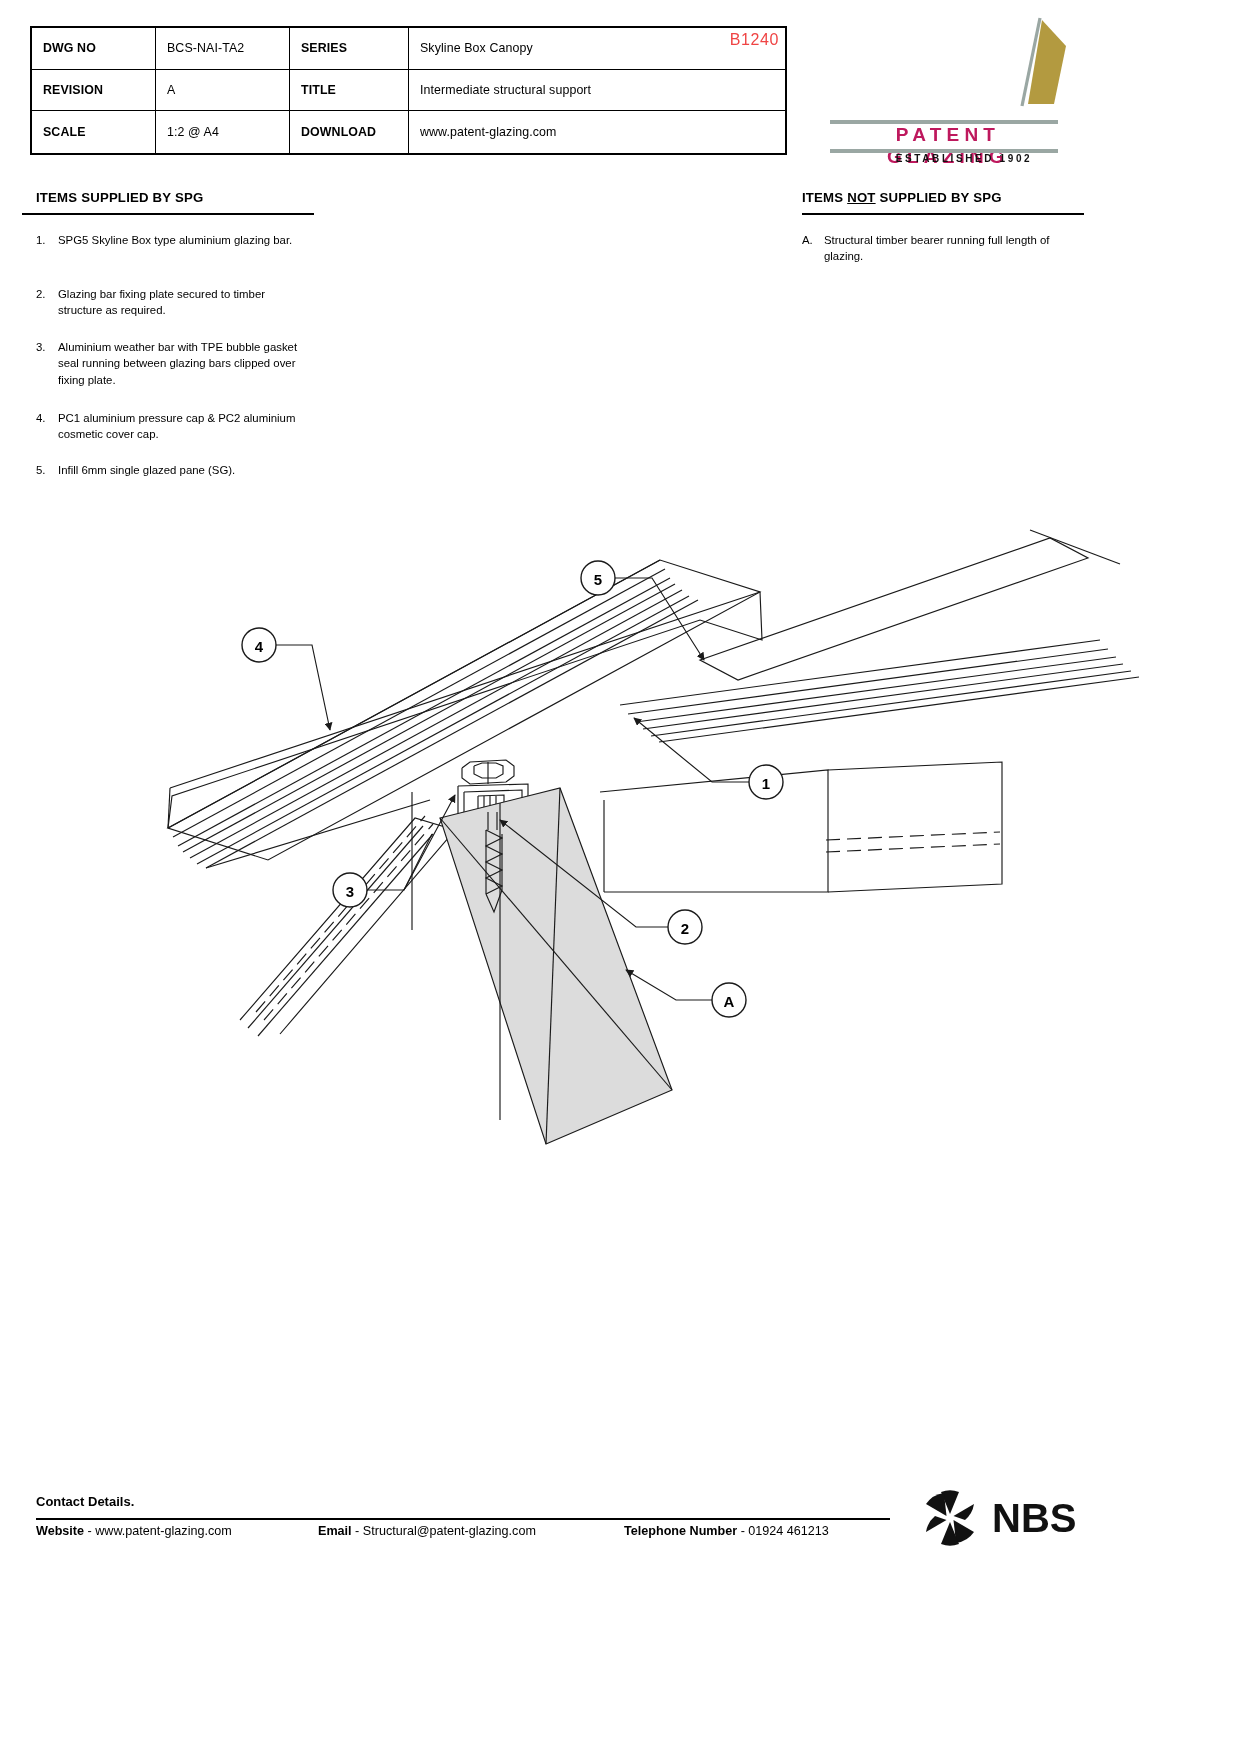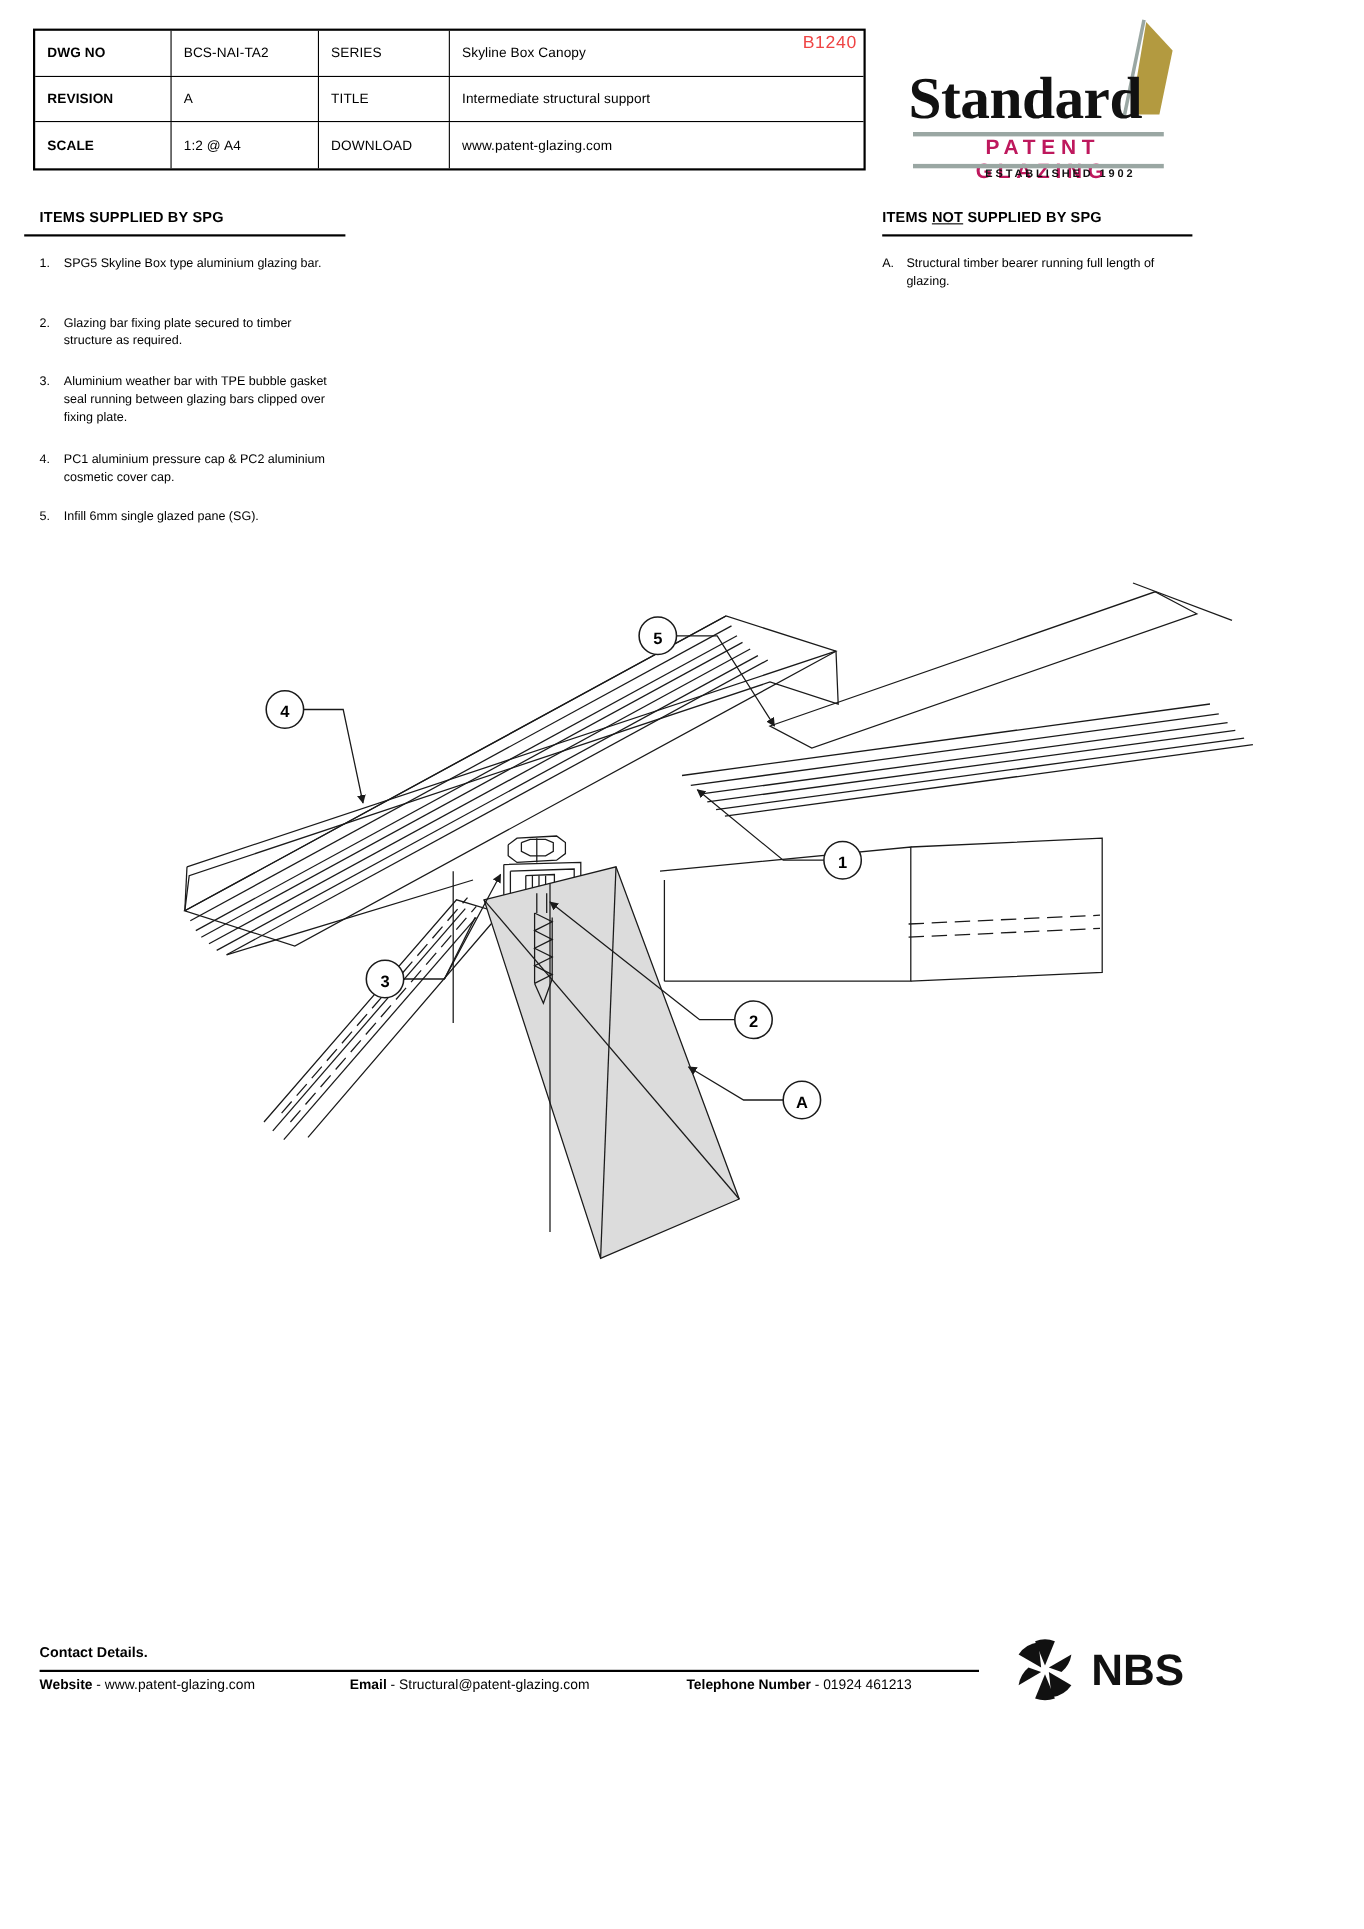--- a/index.html
+++ b/index.html
@@ -20,21 +20,21 @@
   .tb-row{display:flex;height:33.33%;box-sizing:border-box;border-bottom:1.6px solid #000;}
   .tb-row:last-child{border-bottom:none;}
   .tb-cell{
     display:flex;align-items:center;box-sizing:border-box;
     border-right:1.6px solid #000;padding-left:11px;font-size:12.4px;
     letter-spacing:.1px;white-space:nowrap;overflow:hidden;
   }
   .tb-cell.last{border-right:none;}
   .tb-key{width:124px;font-weight:bold;}
   .tb-val{width:134px;}
-  .tb-key2{width:119px;font-weight:normal;}
+  .tb-key2{width:119px;font-weight:bold;}
   .tb-val2{flex:1;}
   .watermark{
     position:absolute;right:6px;top:3px;font-size:16px;color:#ef4444;
     letter-spacing:.6px;font-family:"Liberation Sans",sans-serif;
   }
 
   
   .logo{position:absolute;left:820px;top:16px;width:250px;height:148px;}
   .logo-word{
     position:absolute;left:6px;top:46px;width:220px;
@@ -113,21 +113,20 @@
       <div class="tb-cell tb-key2">DOWNLOAD</div>
       <div class="tb-cell tb-val2 last">www.patent-glazing.com</div>
     </div>
   </div>
 
   <div class="logo">
     <svg class="logo-flag" viewBox="0 0 100 92">
       <path d="M58 88 L72 4 L96 30 L84 88 Z" fill="#b39a40"></path>
       <path d="M52 90 L70 2" stroke="#9aa7a3" stroke-width="3.2" fill="none"></path>
     </svg>
-    <div class="logo-word">Standard</div>
     <div class="logo-rule r1"></div>
     <div class="logo-sub">PATENT GLAZING</div>
     <div class="logo-rule r2"></div>
     <div class="logo-est">ESTABLISHED 1902</div>
   </div>
 
   <div class="list-head left">ITEMS SUPPLIED BY SPG</div>
   <div class="head-rule left"></div>
 
   <div class="list-head right">

